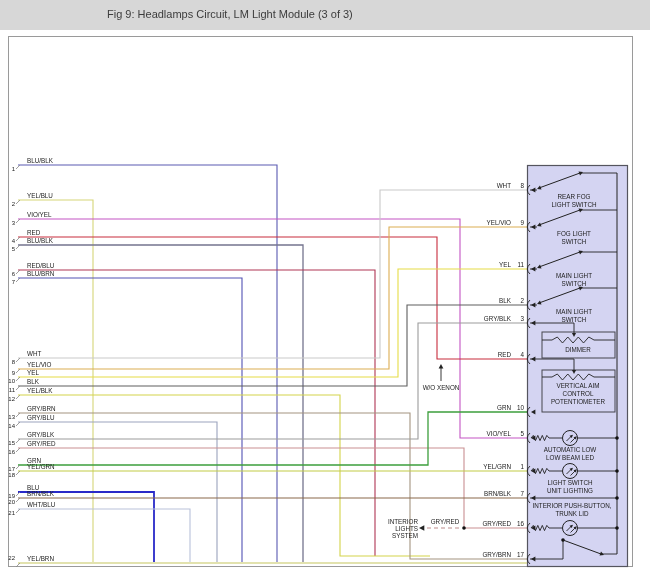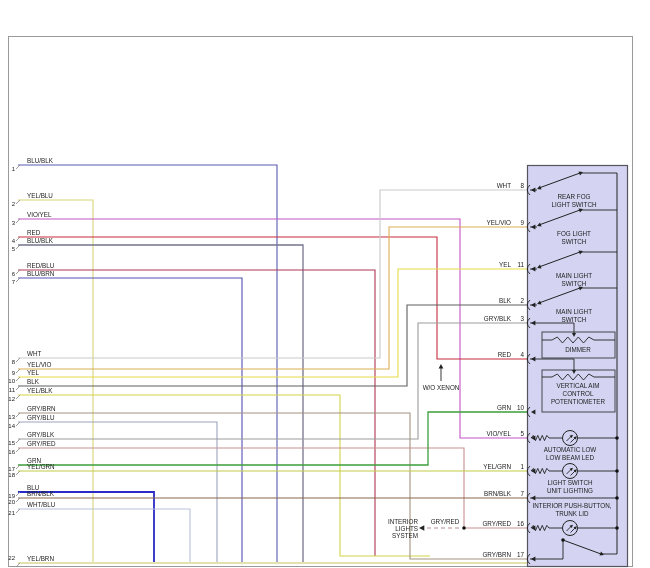--- a/index.html
+++ b/index.html
@@ -7,20 +7,23 @@
           font-family:"Liberation Sans",sans-serif;}
   #titlebar{position:absolute;left:0;top:0;width:650px;height:30px;background:#d7d7d7;}
   #titlebar span{position:absolute;left:107px;top:0;line-height:29px;font-size:11px;color:#3c3c3c;}
   svg{position:absolute;left:0;top:0;}
   text{font-family:"Liberation Sans",sans-serif;fill:#222;}
 </style>
 </head>
 <body>
 
 <div id="screen">
+  <div id="titlebar">
+    <span>Fig 9: Headlamps Circuit, LM Light Module (3 of 3)</span>
+  </div>
   <svg id="diagram" width="650" height="568" viewBox="0 0 650 568">
       <rect x="8.5" y="36.5" width="624" height="530" fill="#fff" stroke="#9a9a9a" stroke-width="1"></rect>
       <rect x="527.5" y="165.5" width="100" height="401" fill="#d4d4f2" stroke="#55555e" stroke-width="1.2"></rect>
       <g>
         <polyline points="18,165 277,165 277,562" fill="none" stroke="#5a5ab2" stroke-width="1.1"></polyline>
         <line x1="16" y1="169" x2="20" y2="165" stroke="#888" stroke-width="0.8"></line>
         <text x="15" y="171" font-size="6" text-anchor="end">1</text>
         <text x="27" y="162.5" font-size="6.3" text-anchor="start">BLU/BLK</text>
       </g>
       <g>

